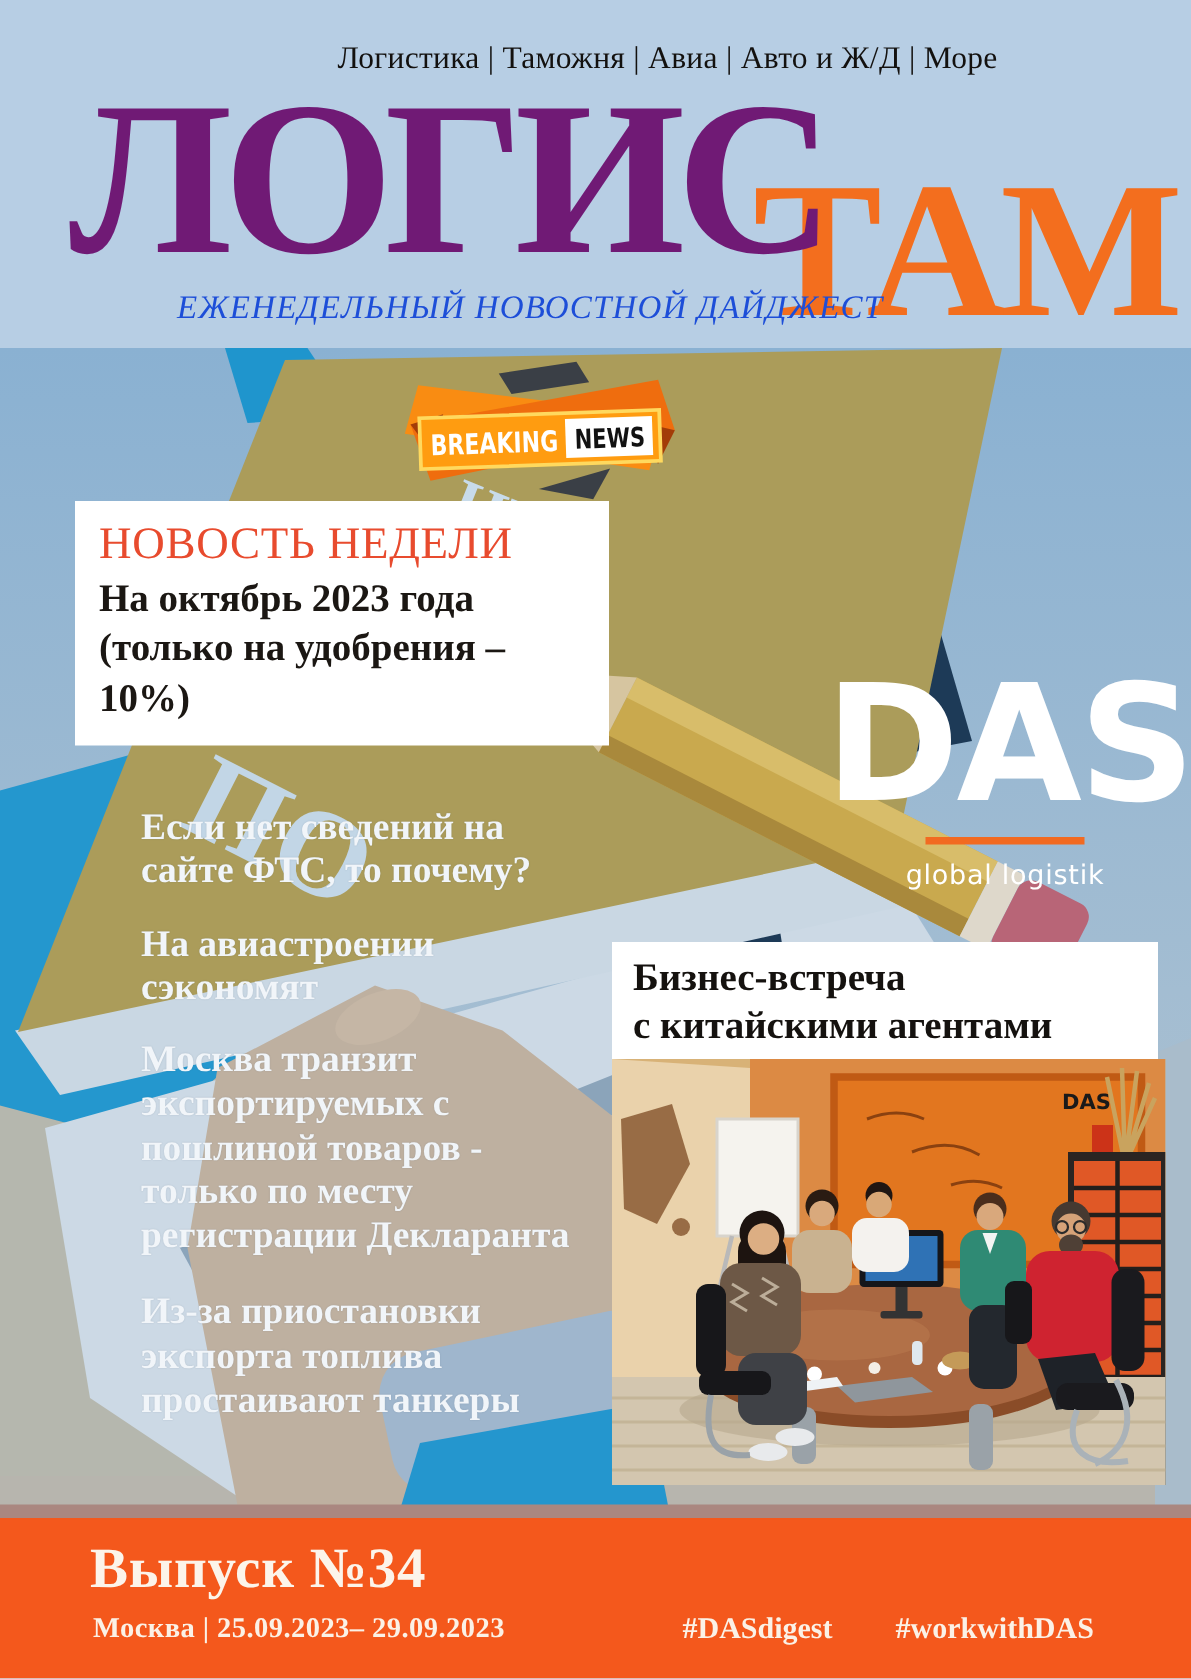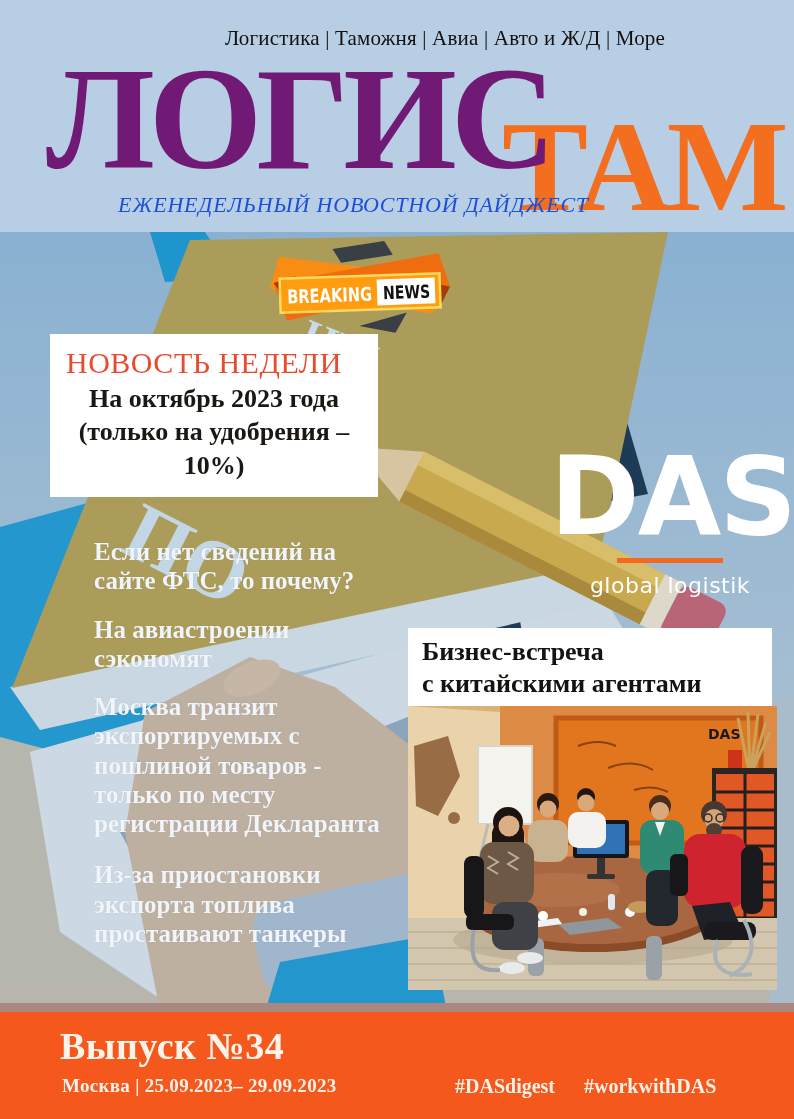--- a/index.html
+++ b/index.html
@@ -9,45 +9,45 @@
   
   .topics{top:26px;left:0;width:100%;text-align:center;font-size:21px;color:#13110f;letter-spacing:.2px;padding-left:48px;}
   .title-black{left:46px;top:46px;font-size:146px;line-height:1;font-weight:bold;color:#701a75;letter-spacing:-6px;z-index:2;}
   .title-orange{left:502px;top:102px;font-size:129px;line-height:1;font-weight:bold;color:#f36e1e;letter-spacing:-4px;z-index:1;}
   .subtitle{left:118px;top:192px;font-size:22px;font-style:italic;color:#1d4ed8;letter-spacing:.8px;z-index:3;}
 
   
   .collage{top:232px;left:0;width:794px;height:780px;}
   .badge{left:264px;top:240px;width:192px;height:102px;transform:rotate(-2deg);z-index:6;}
 
-  .news-box{left:50px;top:334px;width:328px;background:#ffffff;box-sizing:border-box;padding:10px 16px 14px 16px;z-index:7;}
+  .news-box{left:50px;top:334px;width:356px;background:#ffffff;box-sizing:border-box;padding:10px 16px 14px 16px;z-index:7;}
   .news-label{font-size:30px;color:#e84b2e;letter-spacing:.5px;line-height:1.25;}
-  .news-line{display:block;font-size:26px;font-weight:bold;color:#1b1713;line-height:1.3;text-align:center;}
+  .news-line{display:block;font-size:26px;font-weight:bold;color:#1b1713;line-height:1.3;}
 
   .das-logo{left:550px;top:447px;width:240px;text-align:center;z-index:5;}
   .das-name{font-family:"DejaVu Sans",sans-serif;font-weight:bold;font-size:108px;line-height:.92;color:#ffffff;letter-spacing:-2px;}
   .das-line{width:106px;height:5px;background:#f26a21;margin:12px auto 10px auto;}
-  .das-tag{font-family:"DejaVu Sans",sans-serif;font-size:22px;color:#ffffff;letter-spacing:.5px;}
+  .das-tag{font-family:"DejaVu Sans",sans-serif;font-size:18px;color:#ffffff;letter-spacing:.5px;}
 
   .headlines{left:56px;top:537px;width:340px;z-index:7;}
   .hl-block{margin-bottom:19px;}
   .hl-block.b3{margin-bottom:22px;}
   .hl-line{display:block;font-size:25px;font-weight:bold;color:#f1f5f9;line-height:1.17;text-shadow:0 0 1px rgba(70,90,110,.25);margin-left:38px;}
 
   .biz-box{left:408px;top:628px;width:364px;background:#ffffff;box-sizing:border-box;padding:8px 14px;z-index:7;}
   .biz-line{display:block;font-size:26px;font-weight:bold;color:#15120f;line-height:1.24;}
 
   .photo{left:408px;top:706px;width:369px;height:284px;z-index:7;overflow:hidden;}
 
   
   .strip{top:1003px;left:0;width:794px;height:9px;background:#aa8780;}
   .footer{top:1012px;left:0;width:794px;height:129px;background:#f4581c;}
   .footer-issue{left:60px;top:12px;font-size:38px;font-weight:bold;color:#fcf4ea;letter-spacing:.5px;}
   .footer-sub{left:62px;top:63px;font-size:19px;font-weight:bold;color:#fbf1e6;letter-spacing:.3px;}
-  .footer-tags{left:455px;top:63px;display:flex;gap:29px;font-size:20px;font-weight:bold;color:#fbf1e6;}
+  .footer-tags{left:455px;top:63px;display:flex;gap:42px;font-size:20px;font-weight:bold;color:#fbf1e6;}
 </style>
 </head>
 <body>
 
 <div class="page">
 
   <div class="abs topics">Логистика | Таможня |  Авиа  | Авто и Ж/Д | Море</div>
   <div class="abs title-black">ЛОГИС</div>
   <div class="abs title-orange">ТАМ</div>
   <div class="abs subtitle">ЕЖЕНЕДЕЛЬНЫЙ НОВОСТНОЙ ДАЙДЖЕСТ</div>

